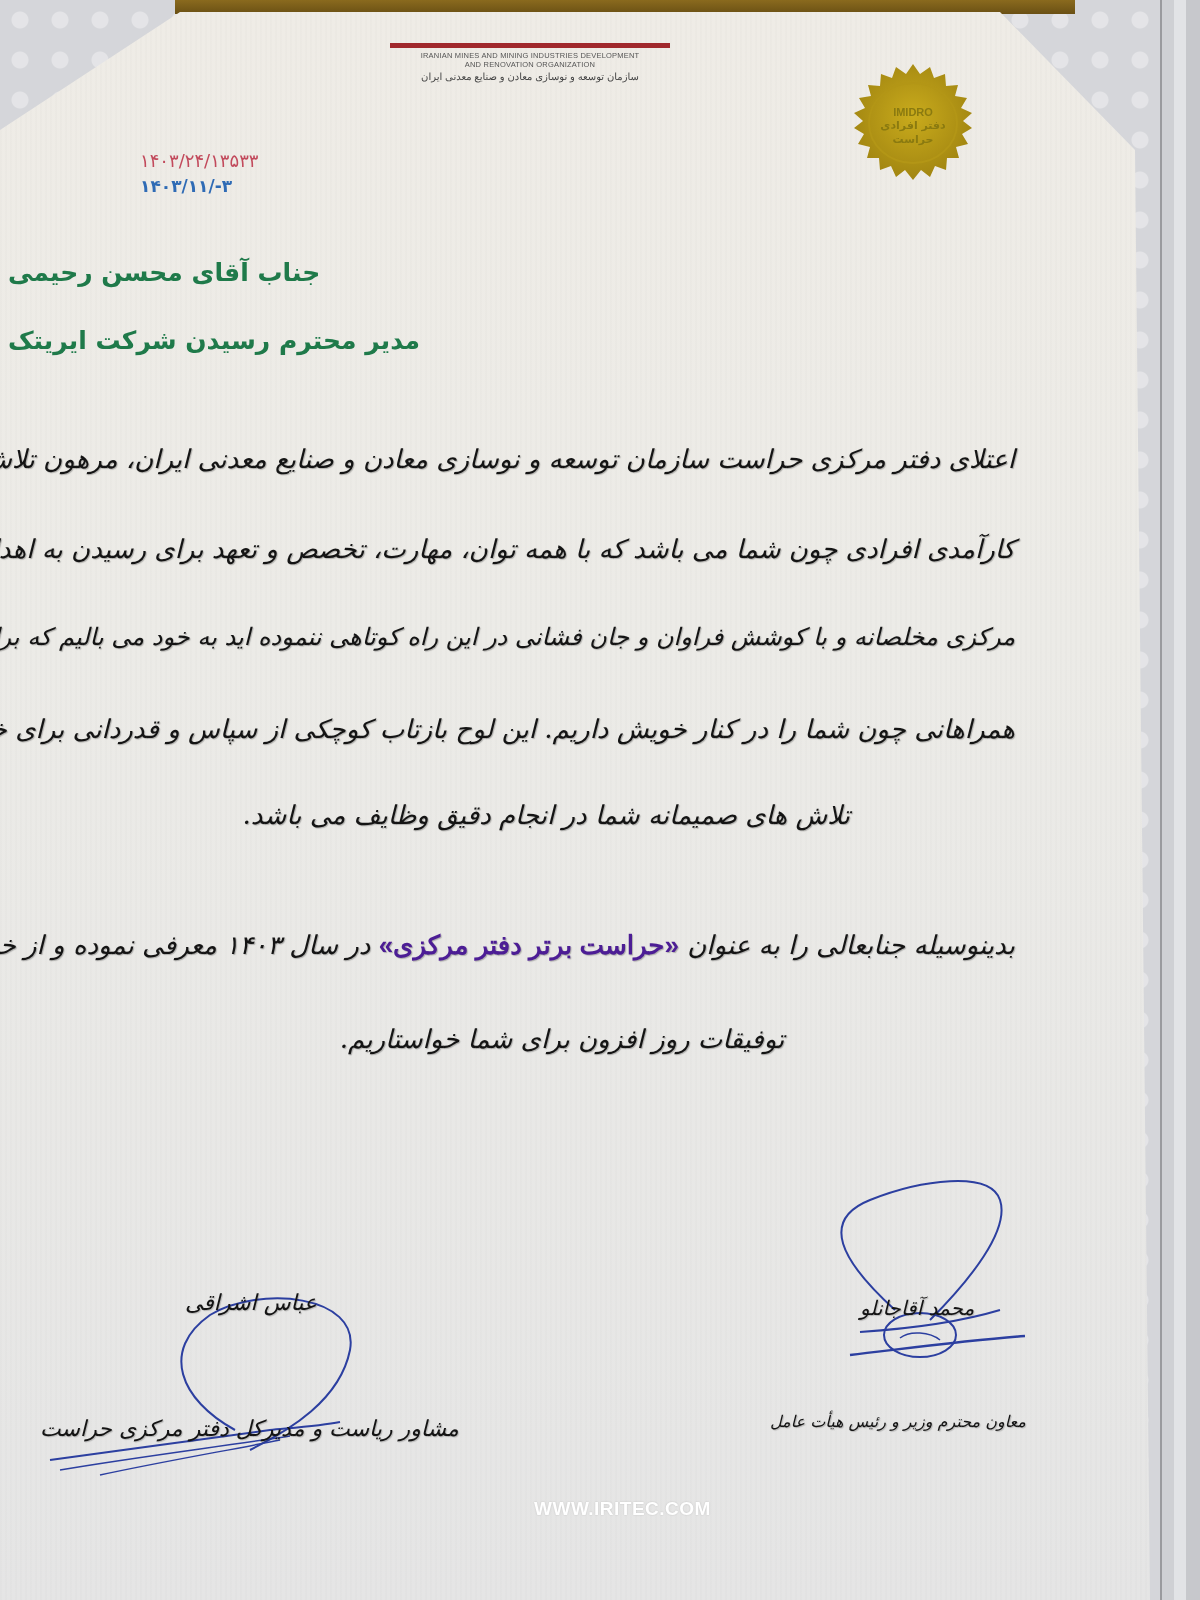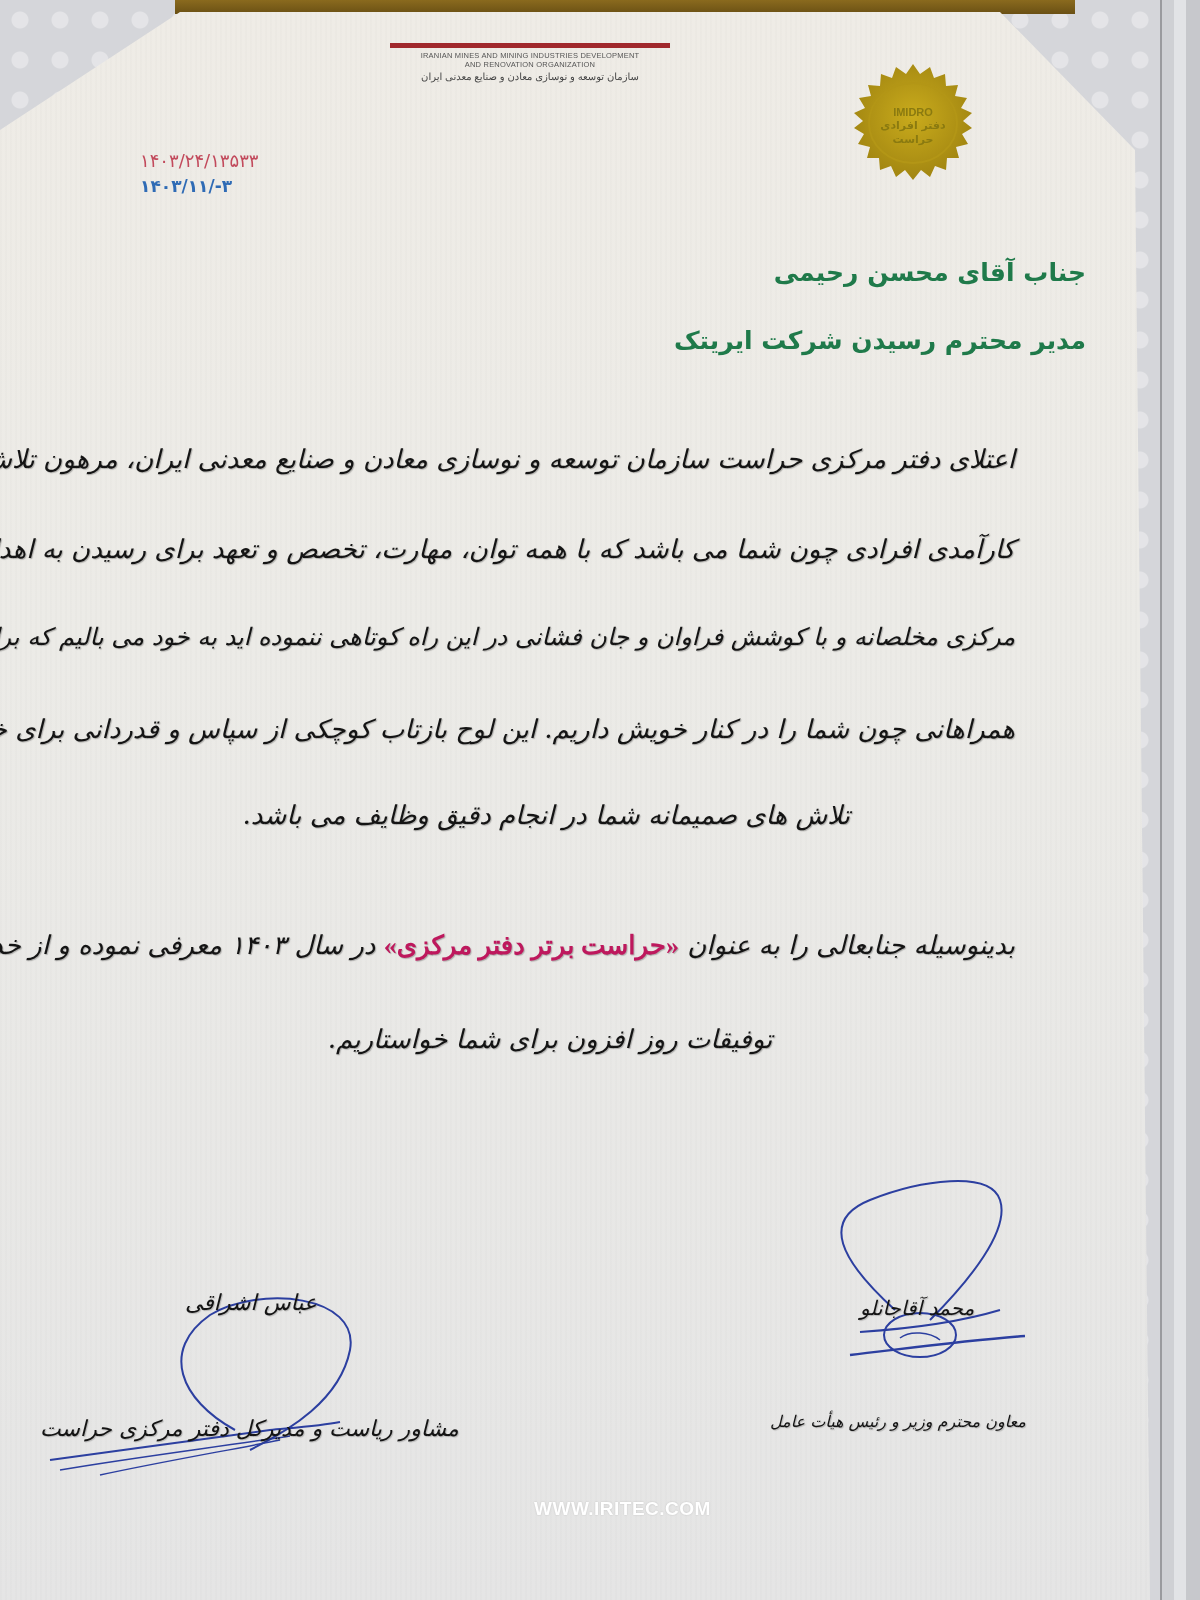--- a/index.html
+++ b/index.html
@@ -63,29 +63,29 @@
   .ref {
     position: absolute; left: 140px; top: 150px; font-family: "DejaVu Sans", sans-serif;
     font-size: 18px; color: #c24a5c; letter-spacing: 1px; direction: ltr;
   }
   .date {
     position: absolute; left: 140px; top: 176px; font-family: "DejaVu Sans", sans-serif;
     font-size: 17px; color: #2f6bb5; font-weight: bold; letter-spacing: 1px; direction: ltr;
   }
 
   .recipient {
-    position: absolute; left: 16px; width: 1070px; text-align: right; direction: rtl;
+    position: absolute; left: 8px; width: 1070px; text-align: left; direction: rtl;
     font-family: "DejaVu Sans", sans-serif; font-weight: bold; color: #1f7a4a; font-size: 25px;
   }
   .body-line {
     position: absolute; direction: rtl; text-align: center;
     font-family: "DejaVu Serif", serif; font-style: italic; color: #141414; font-size: 26px;
     white-space: nowrap; text-shadow: 1px 1px 1px rgba(0,0,0,0.25);
   }
-  .hl { color: #be185d; font-family: Liberation Serif, serif; font-weight: bold; font-style: normal; }
+  .hl { color: #4c1d95; font-family: Liberation Sans, sans-serif; font-weight: bold; font-style: normal; }
 
   .sig-name, .sig-title {
     position: absolute; direction: rtl; white-space: nowrap;
     font-family: "DejaVu Serif", serif; font-style: italic; color: #141414; text-shadow: 1px 1px 1px rgba(0,0,0,0.2);
   }
   .sig-svg { position: absolute; pointer-events: none; }
 
   .watermark {
     position: absolute; left: 0; width: 1175px; top: 1498px; text-align: center;
     font-family: "Liberation Sans", sans-serif; font-weight: bold; font-size: 19px; color: #ffffff;
@@ -138,21 +138,21 @@
 <div class="body-line" style="left:85px; width:930px; top:534px;">کارآمدی افرادی چون شما می باشد که با همه توان، مهارت، تخصص و تعهد برای رسیدن به اهداف عالیه این دفتر</div>
 <div class="body-line" style="left:85px; width:930px; top:623px; font-size:24px;">مرکزی مخلصانه و با کوشش فراوان و جان فشانی در این راه کوتاهی ننموده اید به خود می بالیم که برای فتح قله های تعالی</div>
 <div class="body-line" style="left:85px; width:930px; top:714px;">همراهانی چون شما را در کنار خویش داریم. این لوح بازتاب کوچکی از سپاس و قدردانی برای خدمت صادقانه و</div>
 <div class="body-line" style="left:250px; width:600px; top:800px;">تلاش های صمیمانه شما در انجام دقیق وظایف می باشد.</div>
 
 <div class="body-line" style="left:65px; width:950px; top:930px;">
   <span>بدینوسیله جنابعالی را به عنوان</span>
   <span class="hl">«حراست برتر دفتر مرکزی»</span>
   <span>در سال ۱۴۰۳ معرفی نموده و از خداوند منان</span>
 </div>
-<div class="body-line" style="left:300px; width:500px; top:1024px;">توفیقات روز افزون برای شما خواستاریم.</div>
+<div class="body-line" style="left:312px; width:500px; top:1024px;">توفیقات روز افزون برای شما خواستاریم.</div>
 
 <svg class="sig-svg" style="left:800px; top:1160px;" width="260" height="230" viewBox="0 0 260 230">
   <path d="M95 150 C40 100, 20 60, 70 40 C120 20, 190 10, 200 40 C210 70, 170 120, 130 160" fill="none" stroke="#2c3fa0" stroke-width="2"></path>
   <path d="M60 172 C90 170, 150 165, 200 150" fill="none" stroke="#2c3fa0" stroke-width="2"></path>
   <ellipse cx="120" cy="175" rx="36" ry="22" fill="none" stroke="#2c3fa0" stroke-width="2"></ellipse>
   <path d="M50 195 C110 188, 170 180, 225 176" fill="none" stroke="#2c3fa0" stroke-width="2.5"></path>
   <path d="M100 178 C110 170, 130 172, 140 180" fill="none" stroke="#2c3fa0" stroke-width="1.5"></path>
 </svg>
 <div class="sig-name" style="left:860px; top:1296px; font-size:20px;">محمد آقاجانلو</div>
 <div class="sig-title" style="left:770px; top:1412px; font-size:16px;">معاون محترم وزیر و رئیس هیأت عامل</div>

